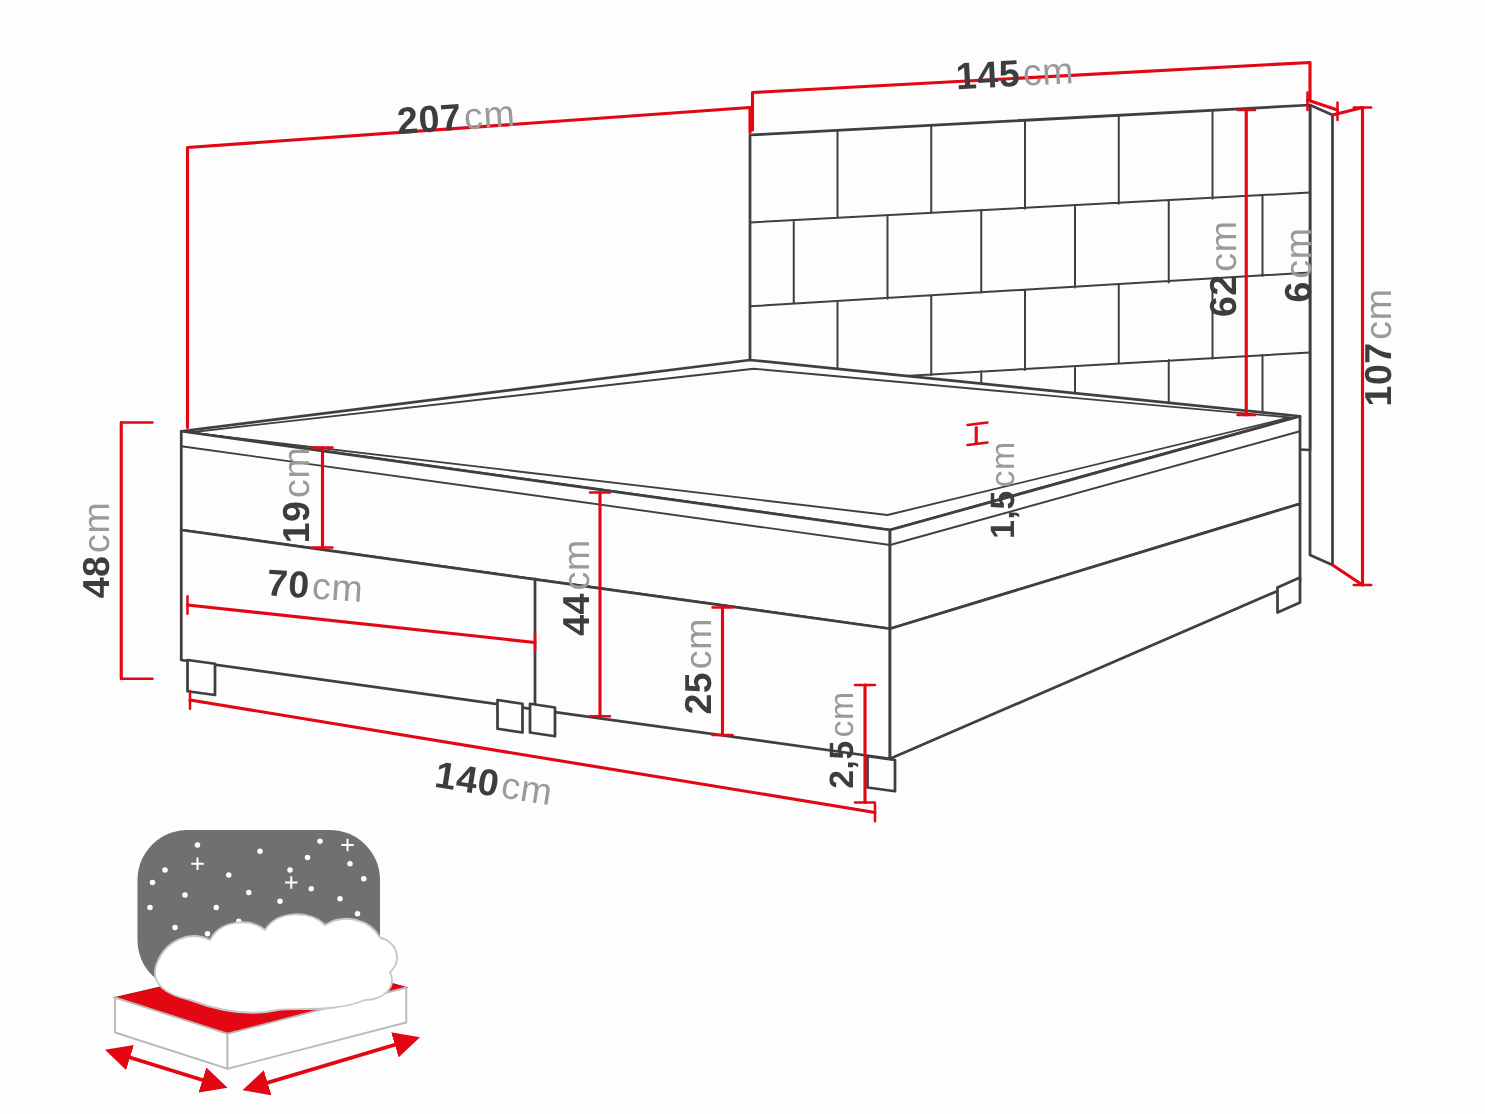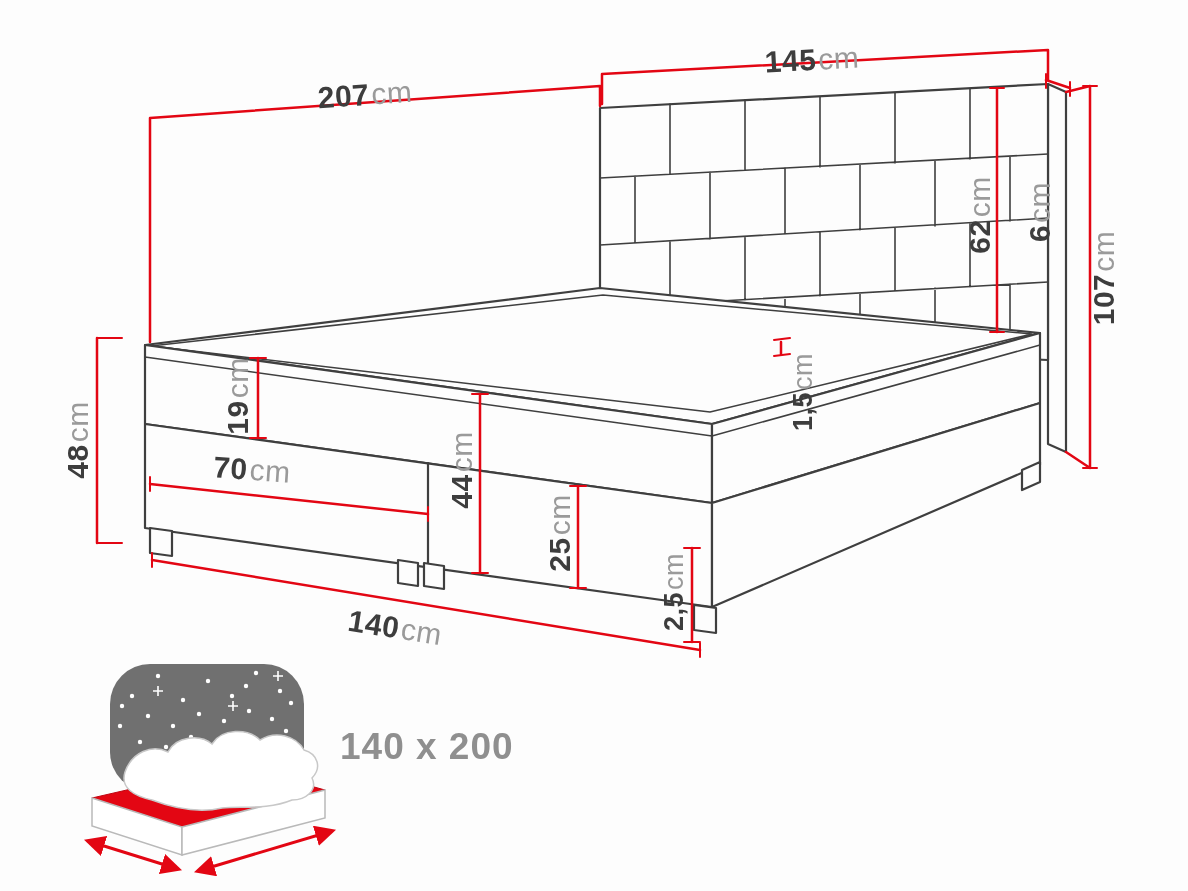--- a/index.html
+++ b/index.html
@@ -155,14 +155,13 @@
   <div class="dim" style="left:1104px;top:278px;--r:-90deg"><span class="val">107</span><span class="unit">cm</span></div>
   <div class="dim" style="left:238px;top:396px;--r:-90deg"><span class="val">19</span><span class="unit">cm</span></div>
   <div class="dim small" style="left:803px;top:392px;--r:-90deg"><span class="val">1,5</span><span class="unit">cm</span></div>
   <div class="dim" style="left:78px;top:440px;--r:-90deg"><span class="val">48</span><span class="unit">cm</span></div>
   <div class="dim" style="left:252px;top:470px;--r:4deg"><span class="val">70</span><span class="unit">cm</span></div>
   <div class="dim" style="left:462px;top:470px;--r:-90deg"><span class="val">44</span><span class="unit">cm</span></div>
   <div class="dim" style="left:560px;top:533px;--r:-90deg"><span class="val">25</span><span class="unit">cm</span></div>
   <div class="dim small" style="left:674px;top:592px;--r:-90deg"><span class="val">2,5</span><span class="unit">cm</span></div>
   <div class="dim" style="left:395px;top:628px;--r:9deg"><span class="val">140</span><span class="unit">cm</span></div>
 
-  <div class="size-text" style="left:340px;top:726px">140 x 200</div>
 </div>
 
 </body></html>

